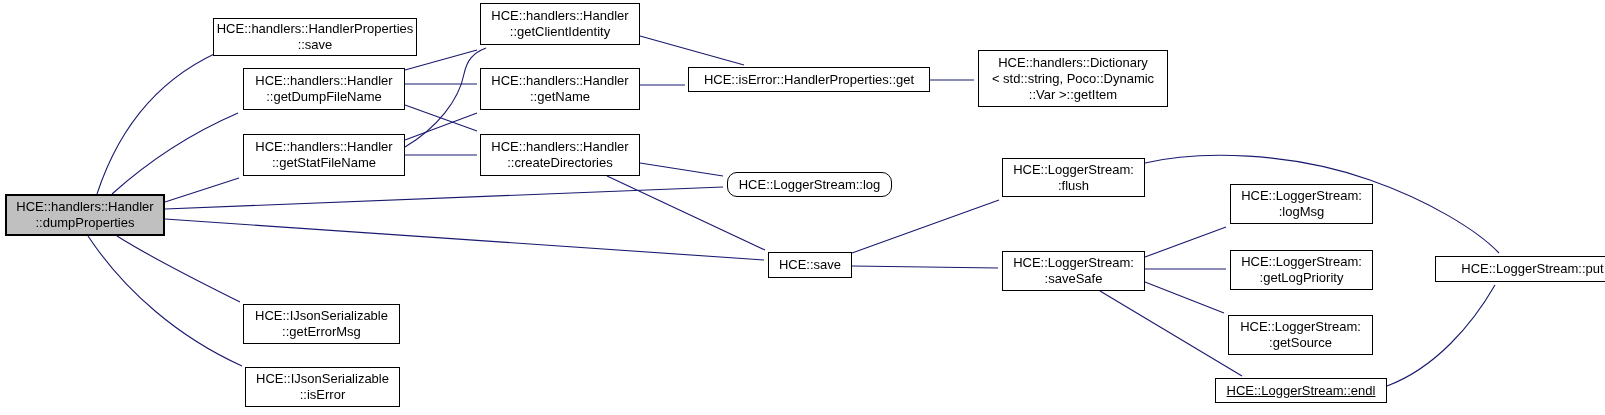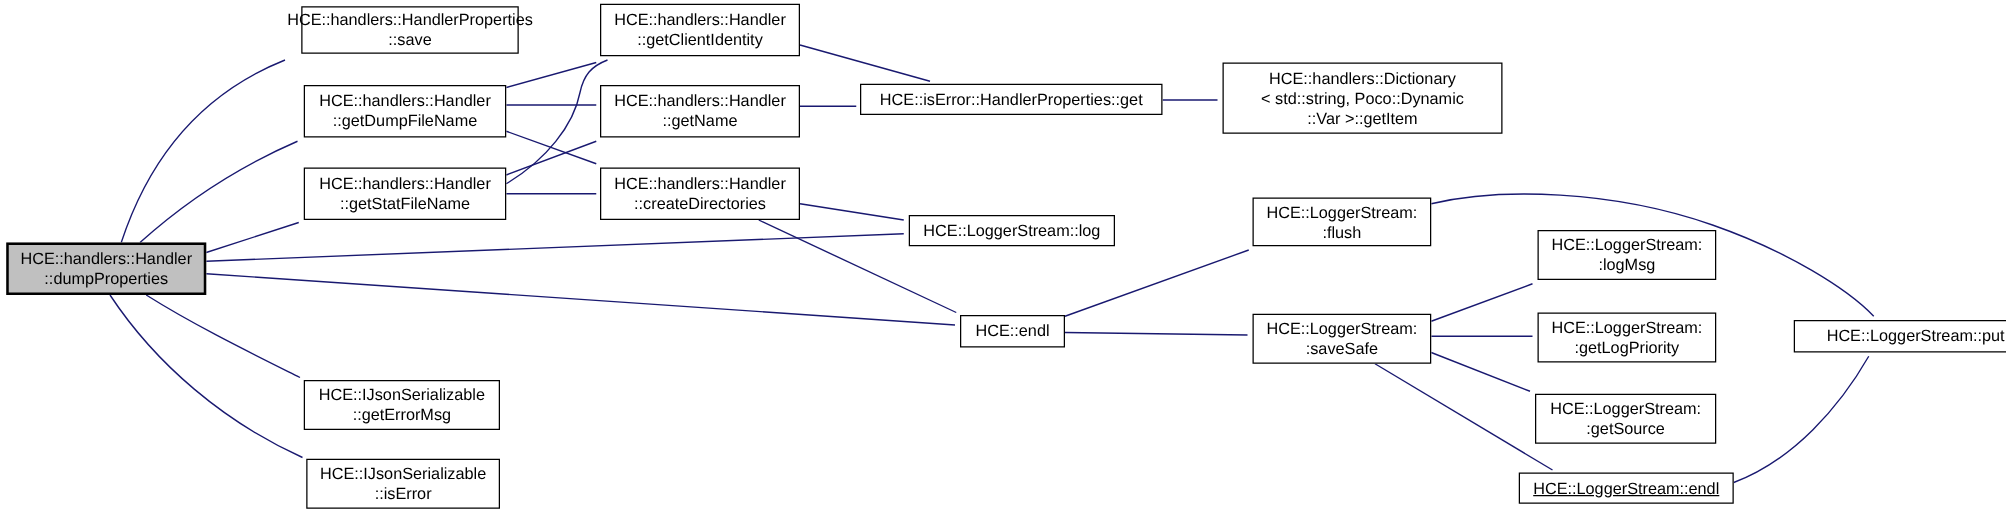--- a/index.html
+++ b/index.html
@@ -80,38 +80,38 @@
       <path d="M852,266 L998,268" stroke="#191970" marker-end="url(#arrowhead)"></path>
       <path d="M1145,163 C1200,150 1290,152 1370,180 C1430,201 1478,231 1499,253" stroke="#191970" marker-end="url(#arrowhead)"></path>
       <path d="M1145,257 L1226,227" stroke="#191970" marker-end="url(#arrowhead)"></path>
       <path d="M1145,269 L1226,269" stroke="#191970" marker-end="url(#arrowhead)"></path>
       <path d="M1145,282 L1224,313" stroke="#191970" marker-end="url(#arrowhead)"></path>
       <path d="M1100,291 L1242,376" stroke="#191970" marker-end="url(#arrowhead)"></path>
       <path d="M1387,386 C1435,368 1472,325 1495,285" stroke="#191970" marker-end="url(#arrowhead)"></path>
     </svg>
 <div class="node focus" style="left: 5px; top: 194px; width: 160px; height: 42px; background: rgb(192, 192, 192); border-color: rgb(0, 0, 0);">HCE::handlers::Handler
 ::dumpProperties</div>
-    <div class="node" style="left: 213px; top: 5px; width: 174px; height: 38px; background: rgb(255, 255, 255); border-color: rgb(0, 0, 0); margin-left: 28px;">HCE::handlers::HandlerProperties
+    <div class="node" style="left: 213px; top: 18px; width: 204px; height: 38px; background: rgb(255, 255, 255); border-color: rgb(0, 0, 0);">HCE::handlers::HandlerProperties
 ::save</div>
     <div class="node" style="left: 243px; top: 68px; width: 162px; height: 42px; background: rgb(255, 255, 255); border-color: rgb(0, 0, 0);">HCE::handlers::Handler
 ::getDumpFileName</div>
     <div class="node" style="left: 243px; top: 134px; width: 162px; height: 42px; background: rgb(255, 255, 255); border-color: rgb(0, 0, 0);">HCE::handlers::Handler
 ::getStatFileName</div>
     <div class="node" style="left: 480px; top: 3px; width: 160px; height: 42px; background: rgb(255, 255, 255); border-color: rgb(0, 0, 0);">HCE::handlers::Handler
 ::getClientIdentity</div>
     <div class="node" style="left: 480px; top: 68px; width: 160px; height: 42px; background: rgb(255, 255, 255); border-color: rgb(0, 0, 0);">HCE::handlers::Handler
 ::getName</div>
     <div class="node" style="left: 480px; top: 134px; width: 160px; height: 42px; background: rgb(255, 255, 255); border-color: rgb(0, 0, 0);">HCE::handlers::Handler
 ::createDirectories</div>
     <div class="node" style="left: 688px; top: 67px; width: 242px; height: 25px; background: rgb(255, 255, 255); border-color: rgb(0, 0, 0);">HCE::isError::HandlerProperties::get</div>
-    <div class="node" style="left: 978px; top: 50px; width: 224px; height: 57px; background: rgb(255, 255, 255); border-color: rgb(0, 0, 0);">HCE::handlers::Dictionary
+    <div class="node" style="left: 978px; top: 50px; width: 190px; height: 57px; background: rgb(255, 255, 255); border-color: rgb(0, 0, 0);">HCE::handlers::Dictionary
 &lt; std::string, Poco::Dynamic
 ::Var &gt;::getItem</div>
-    <div class="node" style="left: 727px; top: 172px; width: 165px; height: 25px; background: rgb(255, 255, 255); border-color: rgb(0, 0, 0);">HCE::LoggerStream::log</div>
-    <div class="node" style="left: 768px; top: 252px; width: 84px; height: 26px; background: rgb(255, 255, 255); border-color: rgb(0, 0, 0);">HCE::endl</div>
+    <div class="node" style="left: 727px; top: 172px; width: 165px; height: 25px; background: rgb(255, 255, 255); border-color: rgb(0, 0, 0); border-radius: 10px;">HCE::LoggerStream::log</div>
+    <div class="node" style="left: 768px; top: 252px; width: 84px; height: 26px; background: rgb(255, 255, 255); border-color: rgb(0, 0, 0);">HCE::save</div>
     <div class="node" style="left: 1002px; top: 158px; width: 143px; height: 39px; background: rgb(255, 255, 255); border-color: rgb(0, 0, 0);">HCE::LoggerStream:
 :flush</div>
     <div class="node" style="left: 1002px; top: 251px; width: 143px; height: 40px; background: rgb(255, 255, 255); border-color: rgb(0, 0, 0);">HCE::LoggerStream:
 :saveSafe</div>
     <div class="node" style="left: 1230px; top: 184px; width: 143px; height: 40px; background: rgb(255, 255, 255); border-color: rgb(0, 0, 0);">HCE::LoggerStream:
 :logMsg</div>
     <div class="node" style="left: 1230px; top: 250px; width: 143px; height: 40px; background: rgb(255, 255, 255); border-color: rgb(0, 0, 0);">HCE::LoggerStream:
 :getLogPriority</div>
     <div class="node" style="left: 1228px; top: 315px; width: 145px; height: 40px; background: rgb(255, 255, 255); border-color: rgb(0, 0, 0);">HCE::LoggerStream:
 :getSource</div>

